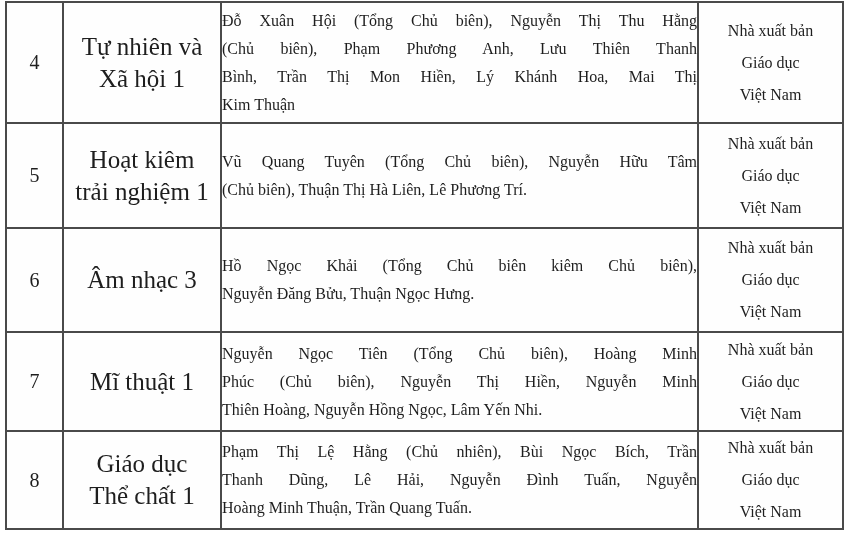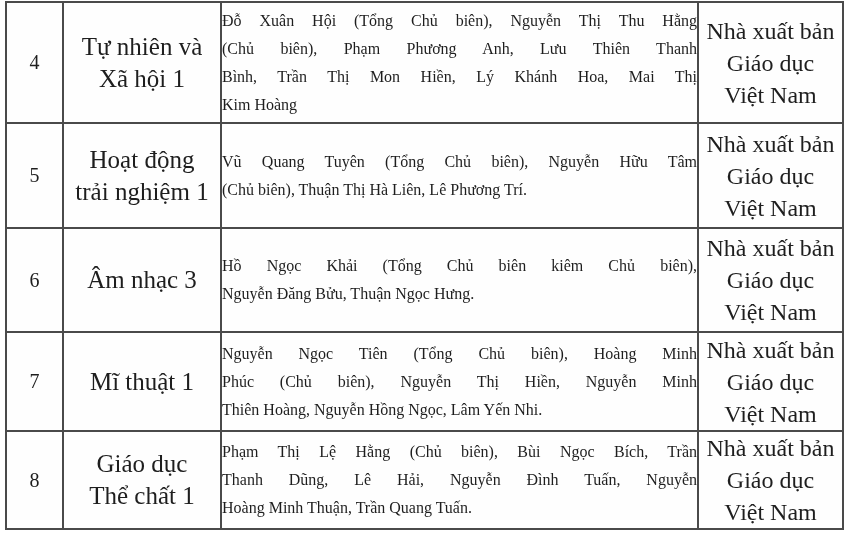--- a/index.html
+++ b/index.html
@@ -41,21 +41,21 @@
     font-size: 25px;
     line-height: 32px;
   }
   td.authors-cell {
     padding: 4px 12px 4px 13px;
     font-size: 16px;
     line-height: 28px;
   }
   td.publisher-cell {
     text-align: center;
-    font-size: 24px;
+    font-size: 16px;
     line-height: 32px;
   }
   .aline {
     text-align: left;
     white-space: nowrap;
   }
   .aline.just {
     text-align: justify;
     text-align-last: justify;
     white-space: normal;
@@ -85,35 +85,35 @@
           <span>4</span>
         </td>
         <td class="subject-cell">
           <div class="sline">Tự nhiên và</div>
           <div class="sline">Xã hội 1</div>
         </td>
         <td class="authors-cell">
           <div class="aline just">Đỗ Xuân Hội (Tổng Chủ biên), Nguyễn Thị Thu Hằng</div>
           <div class="aline just">(Chủ biên), Phạm Phương Anh, Lưu Thiên Thanh</div>
           <div class="aline just">Bình, Trần Thị Mon Hiền, Lý Khánh Hoa, Mai Thị</div>
-          <div class="aline">Kim Hoàng</div>
+          <div class="aline">Kim Thuận</div>
         </td>
         <td class="publisher-cell">
           <div class="pline">Nhà xuất bản</div>
           <div class="pline">Giáo dục</div>
           <div class="pline">Việt Nam</div>
         </td>
       </tr>
 
       <tr class="r1">
         <td class="num-cell">
           <span>5</span>
         </td>
         <td class="subject-cell">
-          <div class="sline">Hoạt động</div>
+          <div class="sline">Hoạt kiêm</div>
           <div class="sline">trải nghiệm 1</div>
         </td>
         <td class="authors-cell">
           <div class="aline just">Vũ Quang Tuyên (Tổng Chủ biên), Nguyễn Hữu Tâm</div>
           <div class="aline">(Chủ biên), Thuận Thị Hà Liên, Lê Phương Trí.</div>
         </td>
         <td class="publisher-cell">
           <div class="pline">Nhà xuất bản</div>
           <div class="pline">Giáo dục</div>
           <div class="pline">Việt Nam</div>
@@ -159,21 +159,21 @@
 
       <tr class="r4">
         <td class="num-cell">
           <span>8</span>
         </td>
         <td class="subject-cell">
           <div class="sline">Giáo dục</div>
           <div class="sline">Thể chất 1</div>
         </td>
         <td class="authors-cell">
-          <div class="aline just">Phạm Thị Lệ Hằng (Chủ biên), Bùi Ngọc Bích, Trần</div>
+          <div class="aline just">Phạm Thị Lệ Hằng (Chủ nhiên), Bùi Ngọc Bích, Trần</div>
           <div class="aline just">Thanh Dũng, Lê Hải, Nguyễn Đình Tuấn, Nguyễn</div>
           <div class="aline">Hoàng Minh Thuận, Trần Quang Tuấn.</div>
         </td>
         <td class="publisher-cell">
           <div class="pline">Nhà xuất bản</div>
           <div class="pline">Giáo dục</div>
           <div class="pline">Việt Nam</div>
         </td>
       </tr>
 

